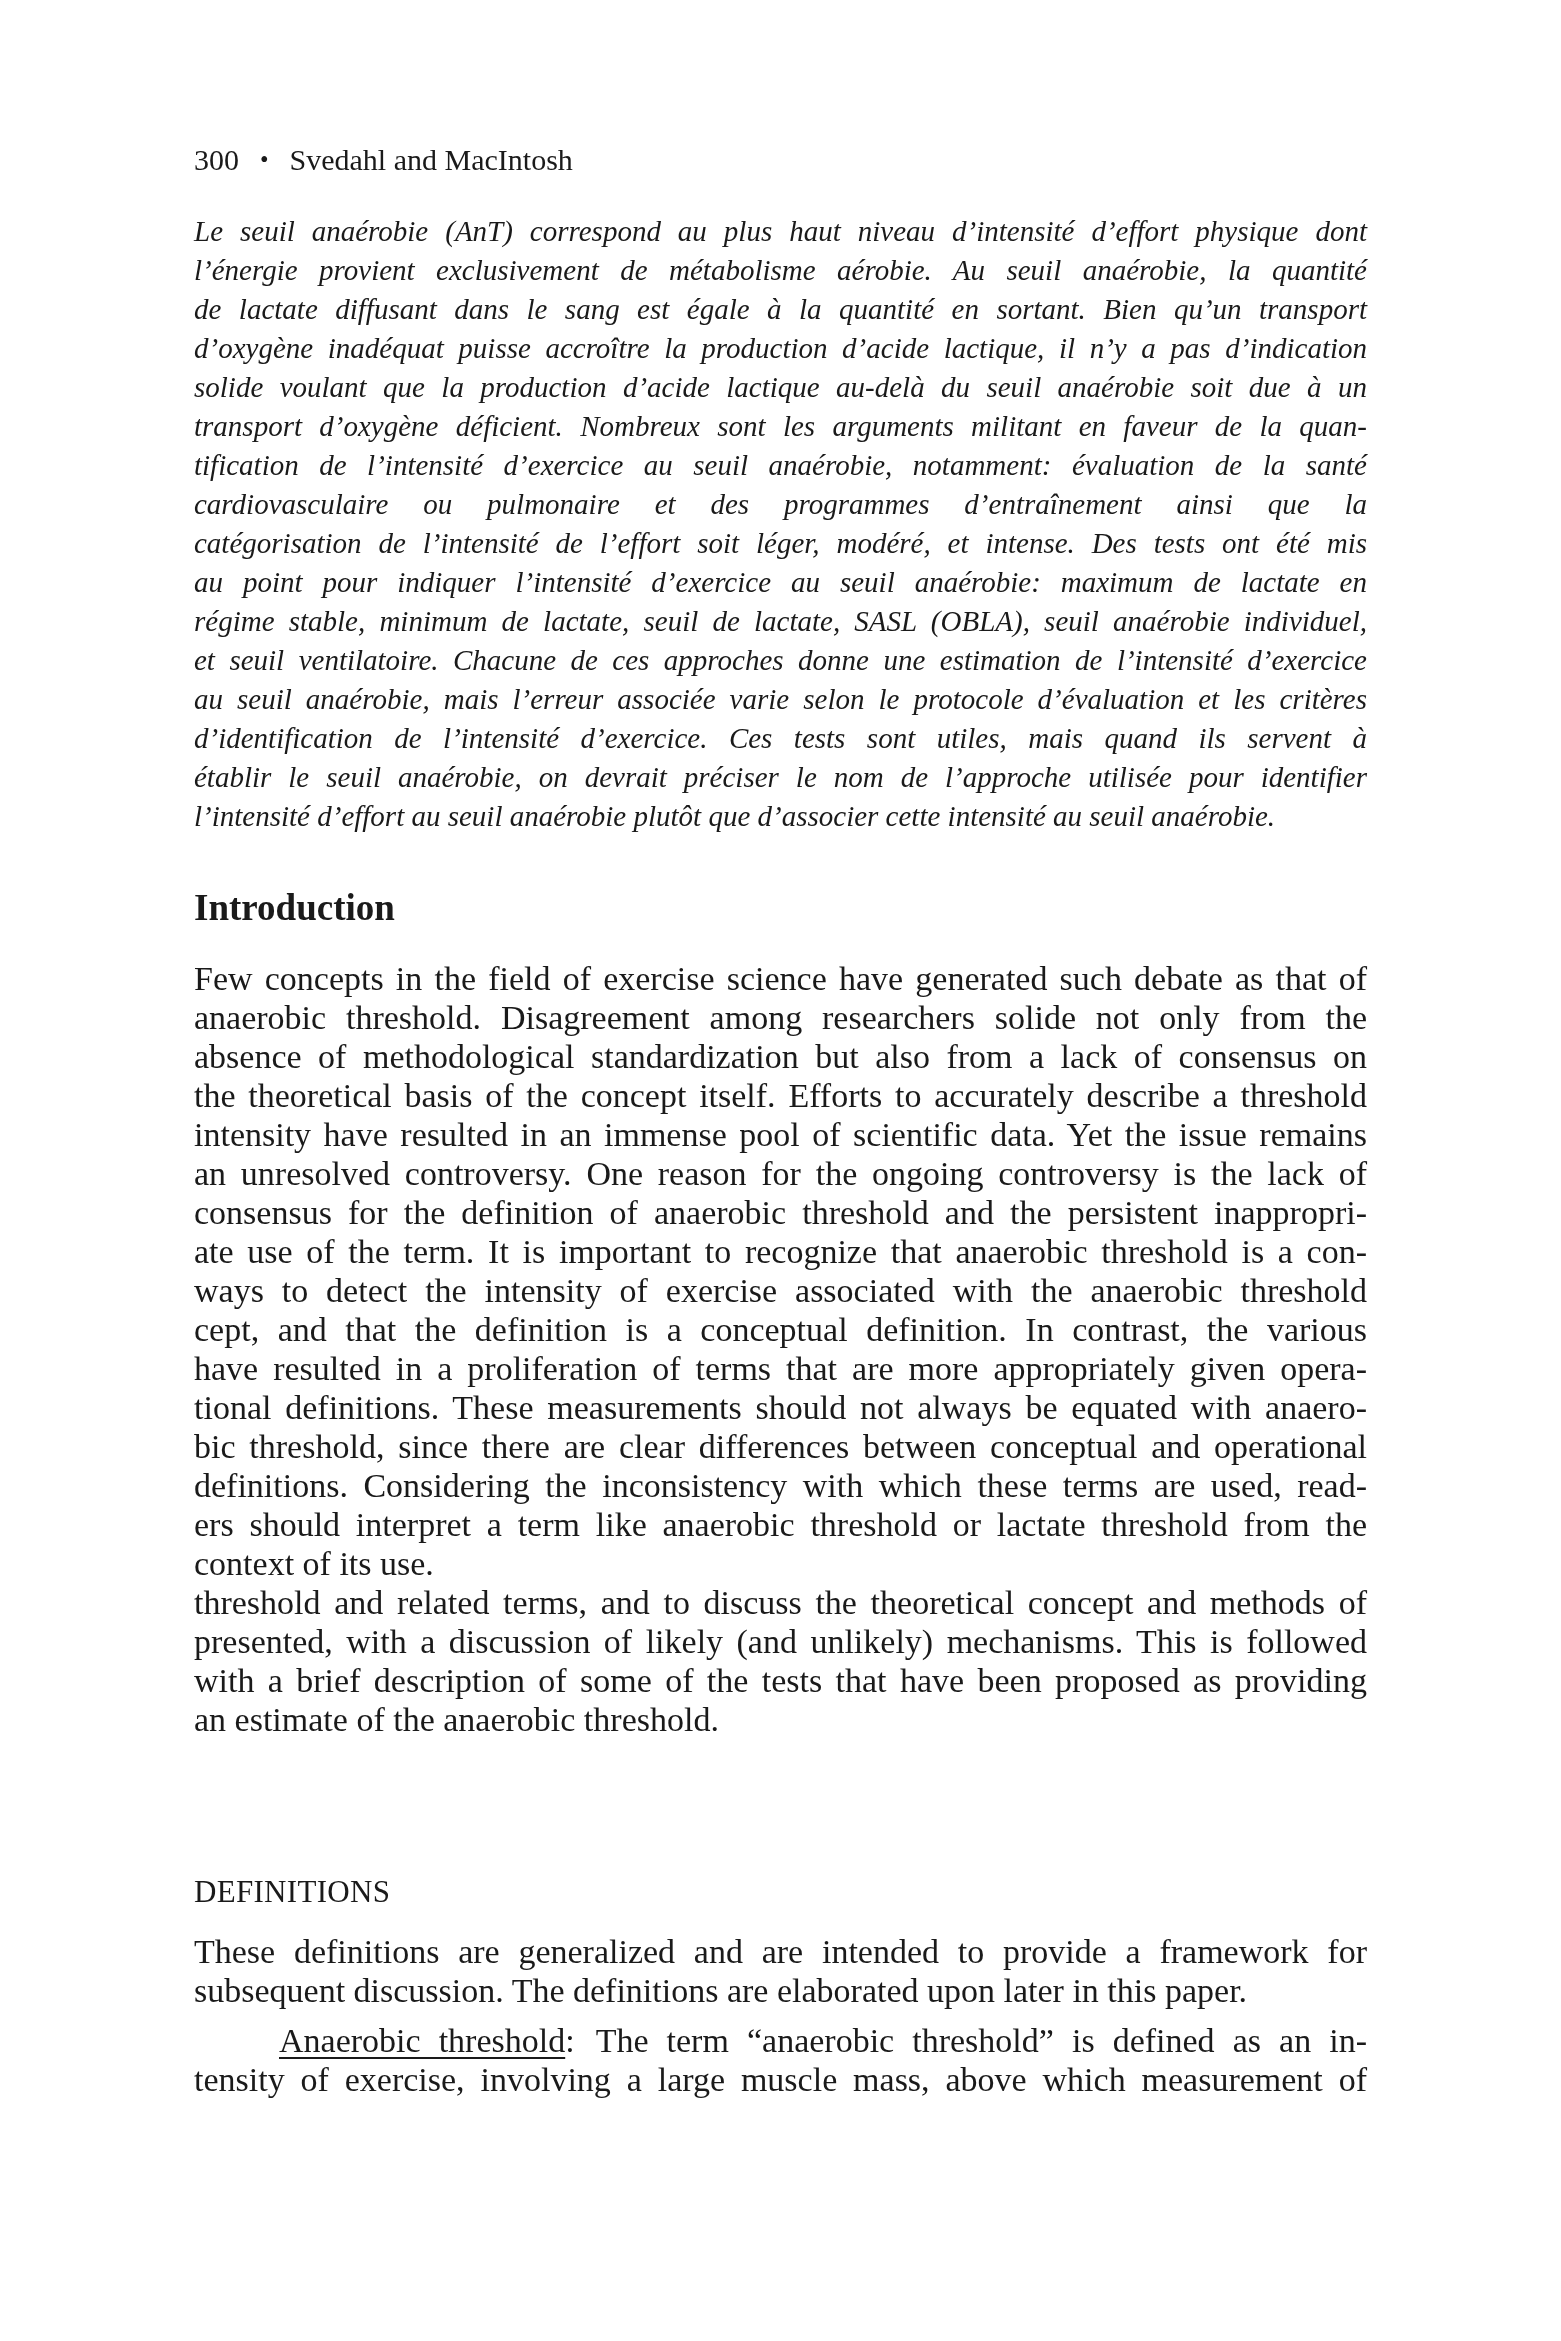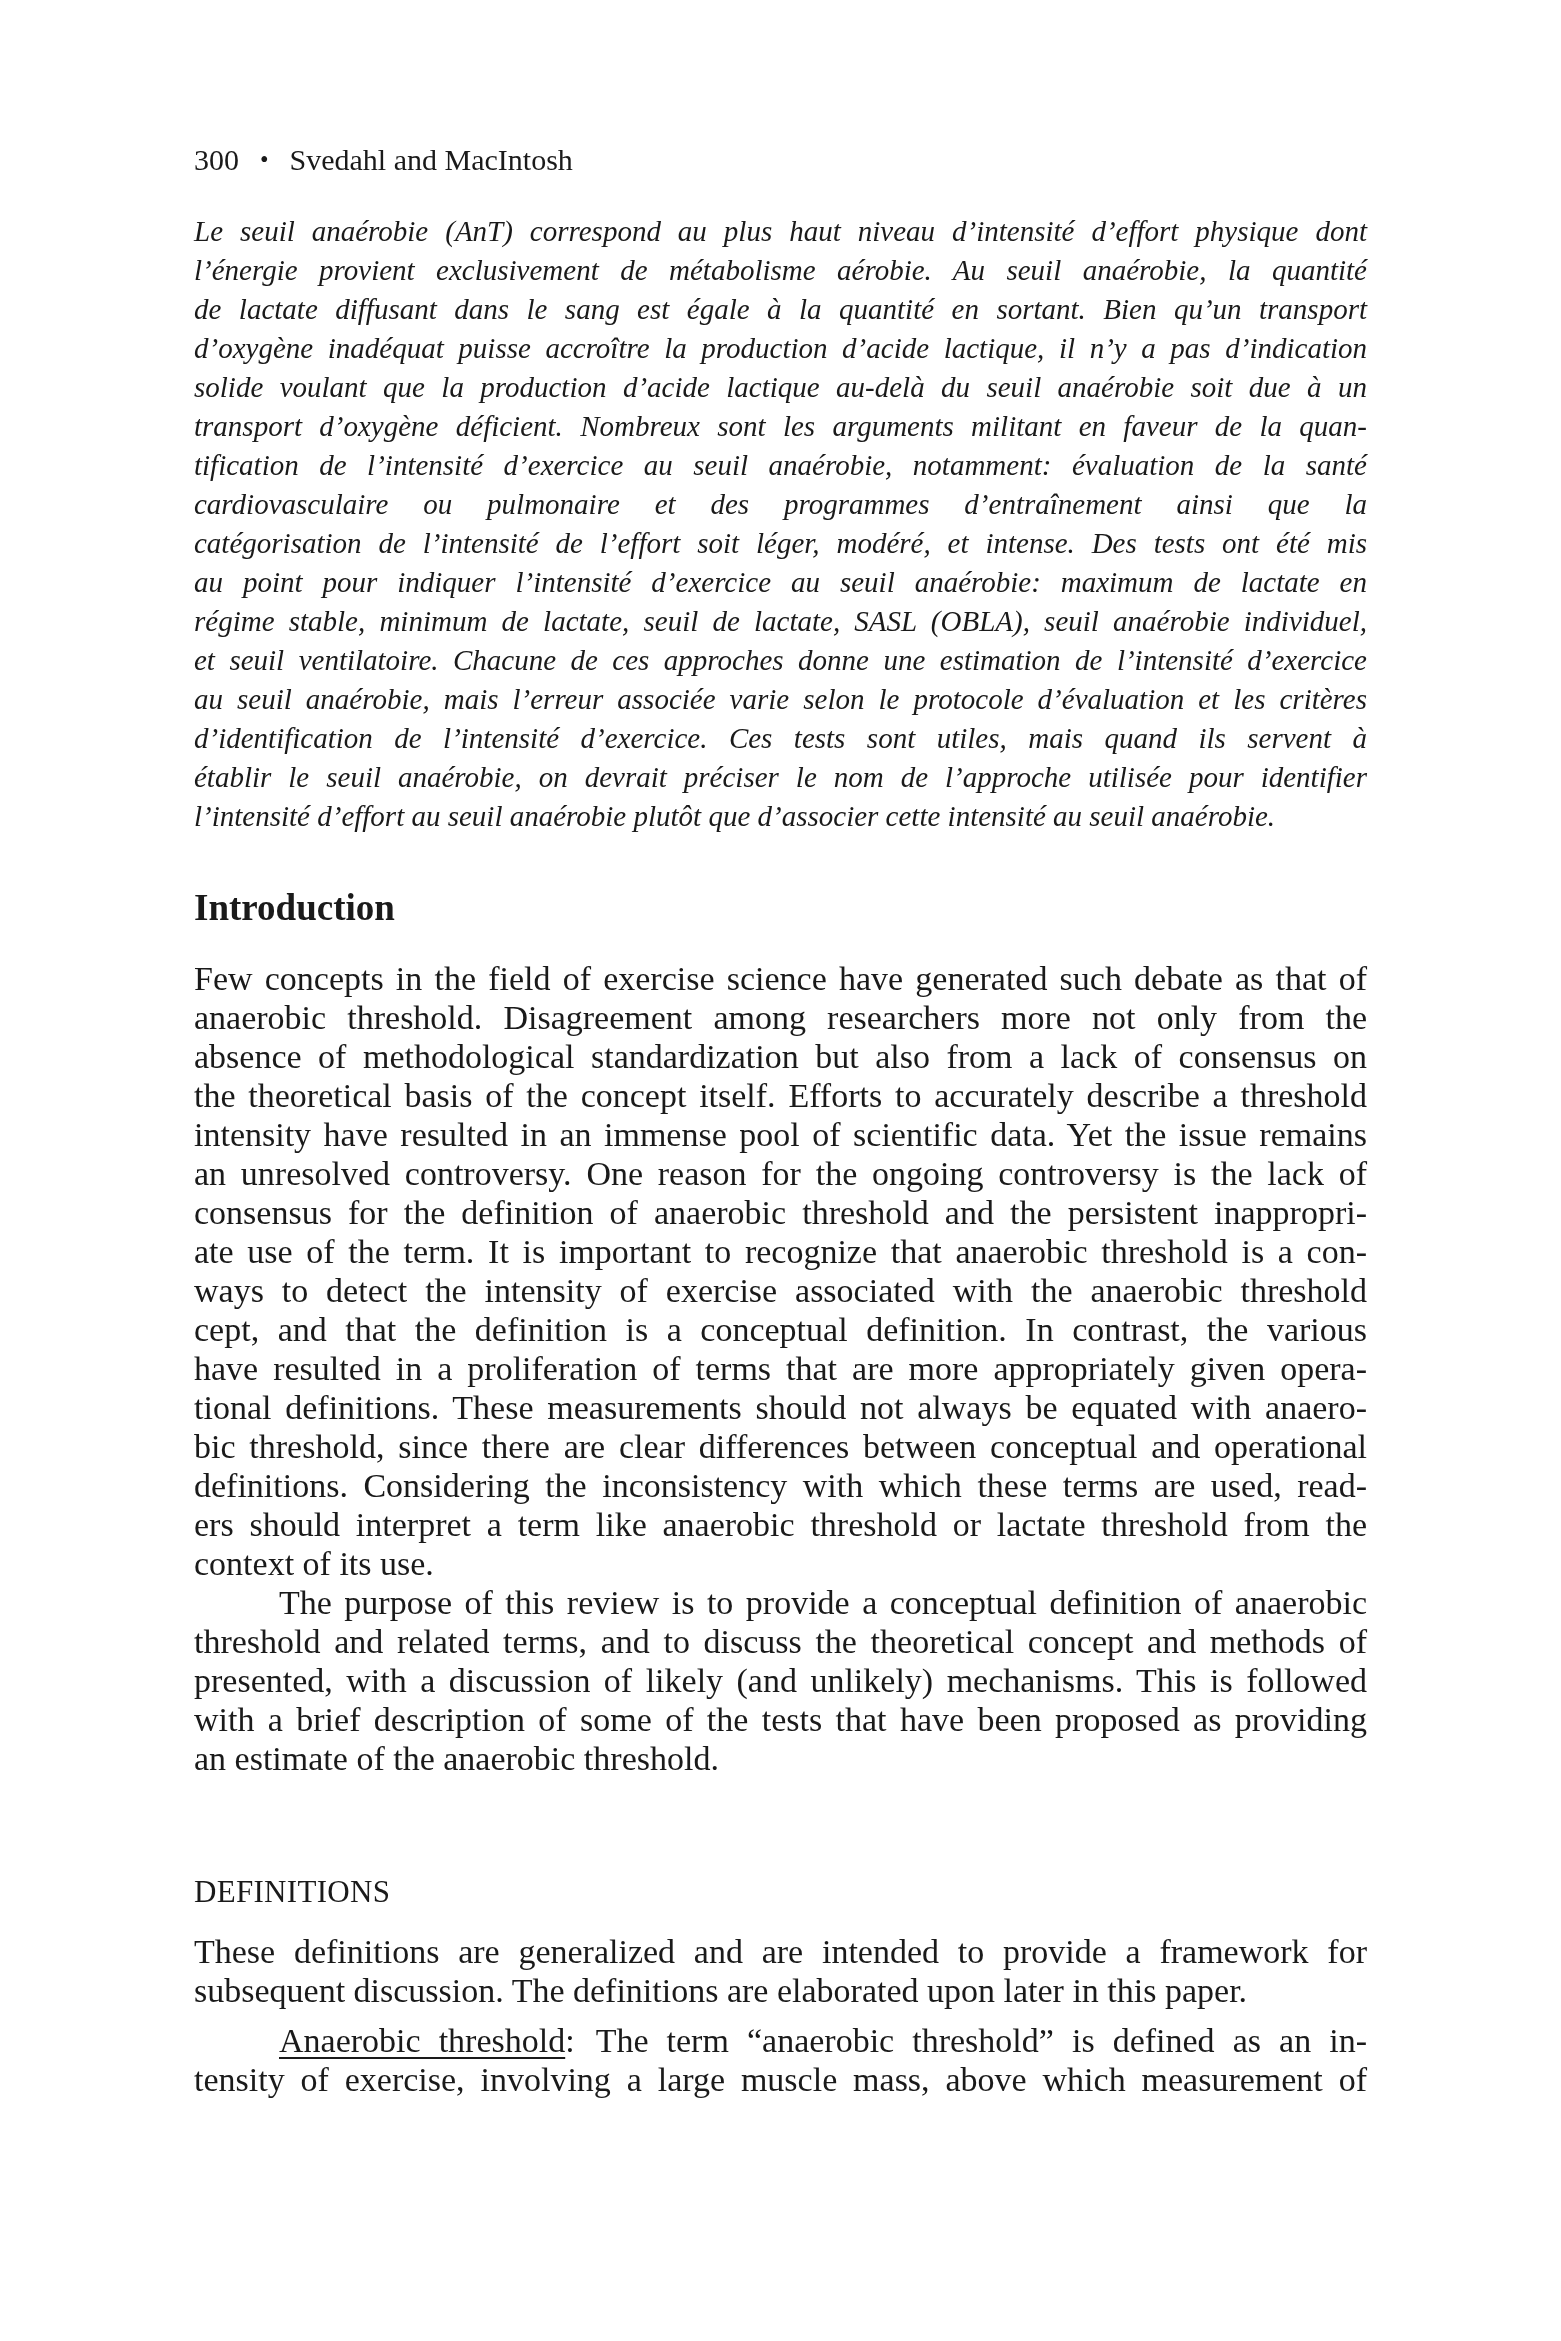--- a/index.html
+++ b/index.html
@@ -49,37 +49,36 @@
     <span class="ln">au seuil anaérobie, mais l’erreur associée varie selon le protocole d’évaluation et les critères</span>
     <span class="ln">d’identification de l’intensité d’exercice. Ces tests sont utiles, mais quand ils servent à</span>
     <span class="ln">établir le seuil anaérobie, on devrait préciser le nom de l’approche utilisée pour identifier</span>
     <span class="ln last">l’intensité d’effort au seuil anaérobie plutôt que d’associer cette intensité au seuil anaérobie.</span>
   </div>
 
   <h2 class="section-title" style="margin:0;">Introduction</h2>
 
   <div class="body-text intro">
     <span class="ln">Few concepts in the field of exercise science have generated such debate as that of</span>
-    <span class="ln">anaerobic threshold. Disagreement among researchers more not only from the</span>
+    <span class="ln">anaerobic threshold. Disagreement among researchers solide not only from the</span>
     <span class="ln">absence of methodological standardization but also from a lack of consensus on</span>
     <span class="ln">the theoretical basis of the concept itself. Efforts to accurately describe a threshold</span>
     <span class="ln">intensity have resulted in an immense pool of scientific data. Yet the issue remains</span>
     <span class="ln">an unresolved controversy. One reason for the ongoing controversy is the lack of</span>
     <span class="ln">consensus for the definition of anaerobic threshold and the persistent inappropri-</span>
     <span class="ln">ate use of the term. It is important to recognize that anaerobic threshold is a con-</span>
     <span class="ln">ways to detect the intensity of exercise associated with the anaerobic threshold</span>
     <span class="ln">cept, and that the definition is a conceptual definition. In contrast, the various</span>
     <span class="ln">have resulted in a proliferation of terms that are more appropriately given opera-</span>
     <span class="ln">tional definitions. These measurements should not always be equated with anaero-</span>
     <span class="ln">bic threshold, since there are clear differences between conceptual and operational</span>
     <span class="ln">definitions. Considering the inconsistency with which these terms are used, read-</span>
     <span class="ln">ers should interpret a term like anaerobic threshold or lactate threshold from the</span>
     <span class="ln last">context of its use.</span>
 
-    <span class="ln indent">The purpose of this review is to provide a conceptual definition of anaerobic</span>
     <span class="ln">threshold and related terms, and to discuss the theoretical concept and methods of</span>
     <span class="ln">presented, with a discussion of likely (and unlikely) mechanisms. This is followed</span>
     <span class="ln">with a brief description of some of the tests that have been proposed as providing</span>
     <span class="ln last">an estimate of the anaerobic threshold.</span>
   </div>
 
   <div class="subhead">DEFINITIONS</div>
 
   <div class="body-text defs">
     <span class="ln">These definitions are generalized and are intended to provide a framework for</span>

